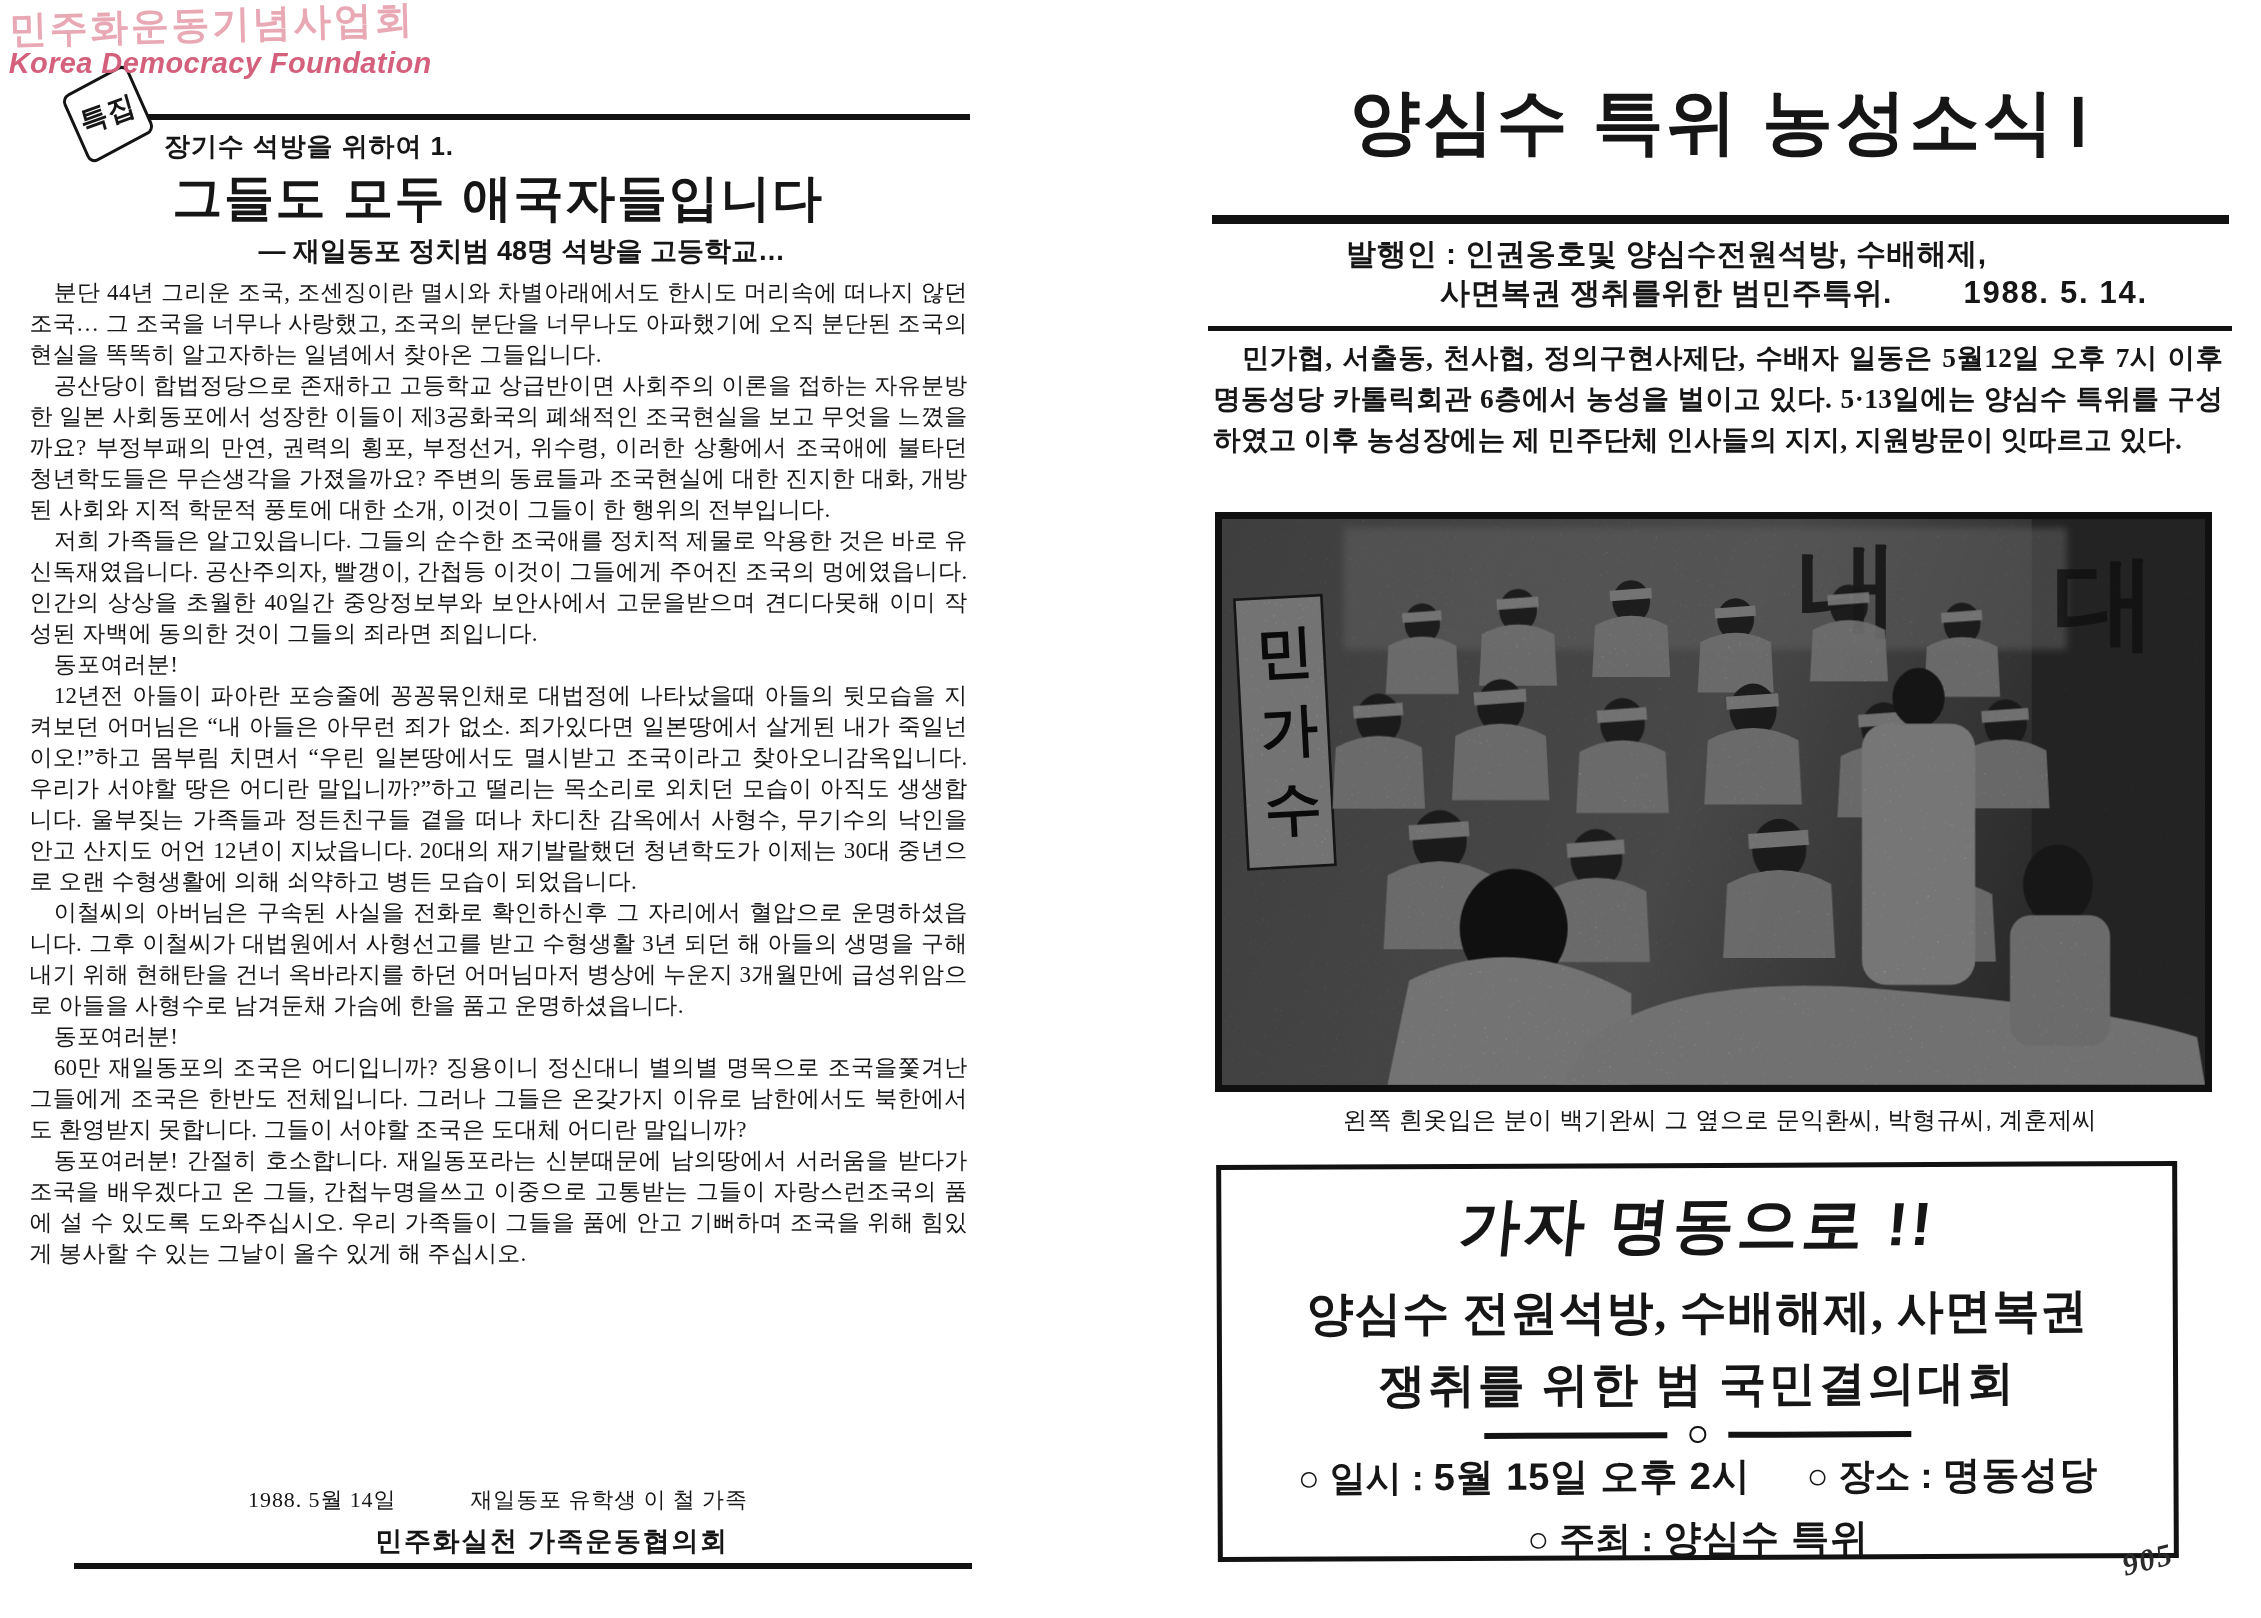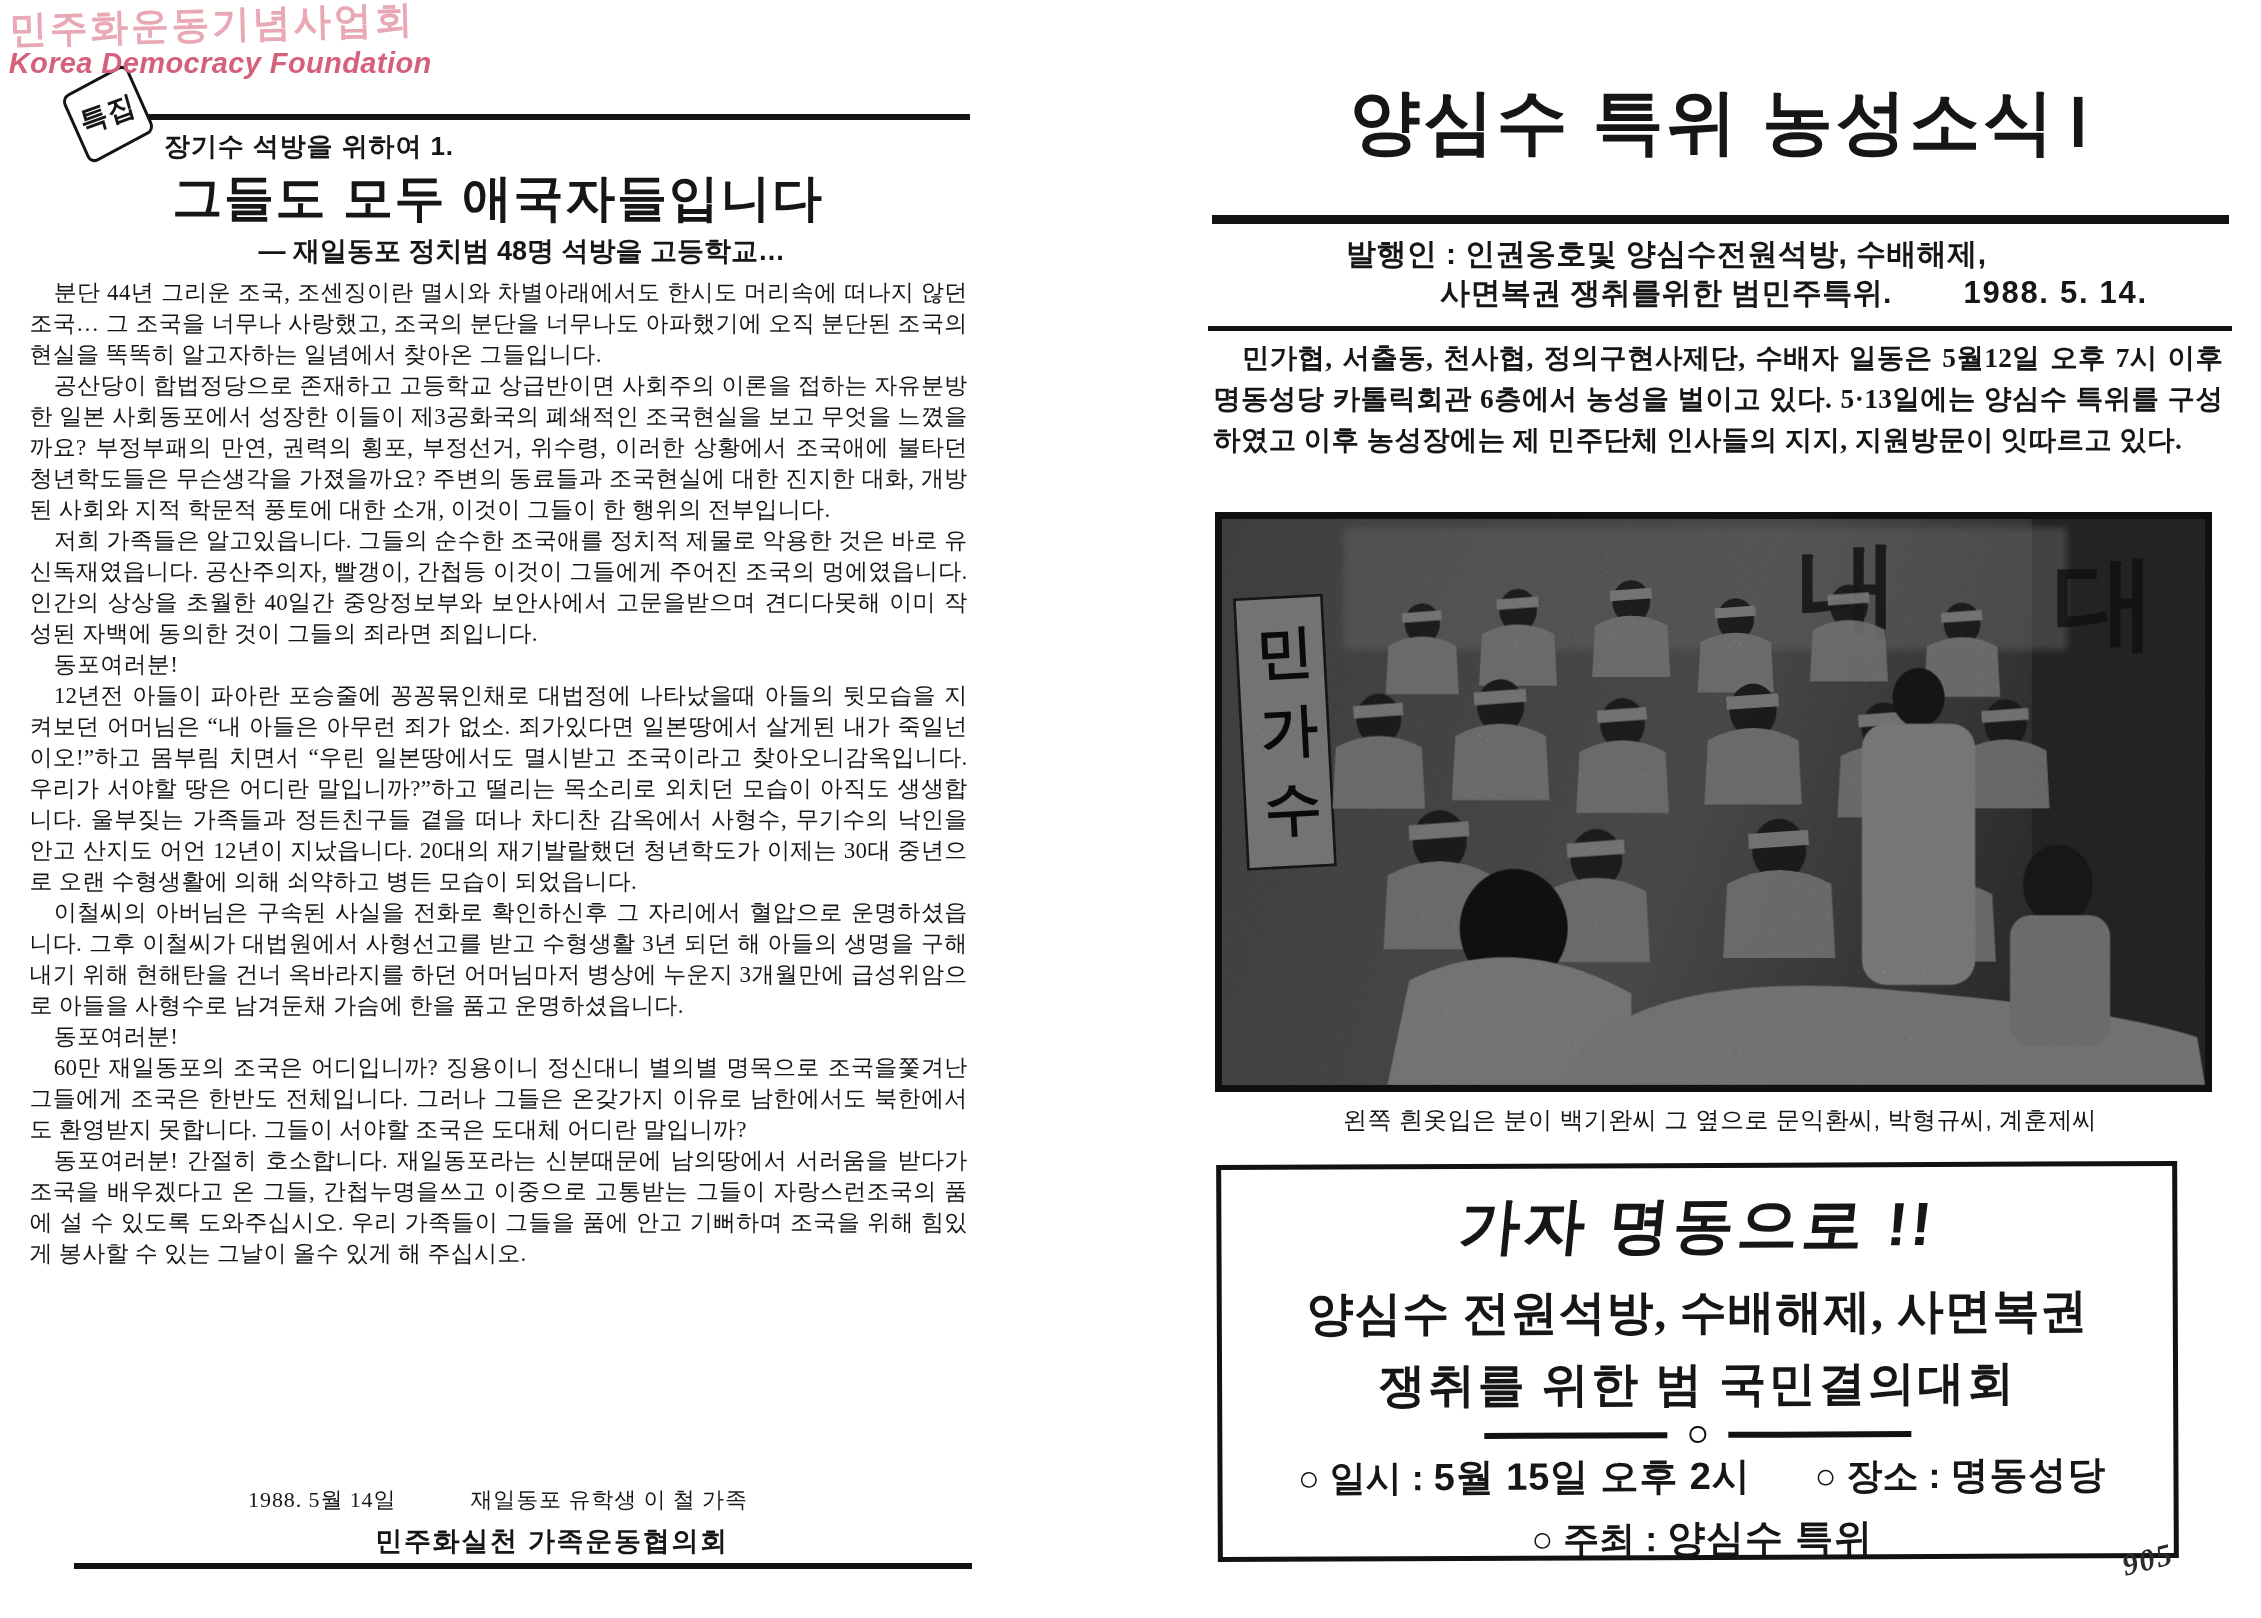--- a/index.html
+++ b/index.html
@@ -60,21 +60,21 @@
   .poster{position:absolute;left:8.7px;top:1163px;width:961px;height:397px;border:5.2px solid #121212;
     transform:rotate(-0.25deg);display:flex;flex-direction:column;align-items:center;box-sizing:border-box;padding-top:17.4px;background:#fff;}
   .poster-headline{font-family:"Liberation Sans",sans-serif;font-weight:900;font-size:61px;
     letter-spacing:3.5px;transform:skewX(-6deg);}
   .poster-line1{margin-top:14px;font-weight:900;font-size:47px;letter-spacing:0.9px;font-family:"Liberation Serif",serif;}
   .poster-line2{margin-top:8.7px;font-weight:900;font-size:47px;letter-spacing:2.6px;font-family:"Liberation Serif",serif;}
   .poster-divider{margin-top:10.4px;display:flex;align-items:center;gap:22.6px;}
   .poster-divider .bar{width:183px;height:6.1px;background:#121212;}
   .poster-divider .dot{width:12.2px;height:12.2px;border:2.6px solid #121212;border-radius:50%;}
   .poster-info{margin-top:8.7px;display:flex;gap:56px;font-family:"Liberation Sans",sans-serif;font-size:36px;}
-  .poster-info .lbl,.poster-host .lbl{font-weight:700;margin-left:8px;}
+  .poster-info .lbl,.poster-host .lbl{font-weight:700;}
   .poster-info .val,.poster-host .val{font-weight:900;font-size:38px;letter-spacing:0.9px;}
   .poster-host{margin-top:10.4px;font-family:"Liberation Sans",sans-serif;font-size:36px;}
   .handwriting{position:absolute;left:2122px;top:1542px;font-style:italic;font-size:31px;
     transform:rotate(-14deg);letter-spacing:1.7px;color:#2a2a2a;font-weight:600;}
 </style>
 </head>
 <body>
 
 <div class="wm">
   <div class="wm-kr">민주화운동기념사업회</div>

